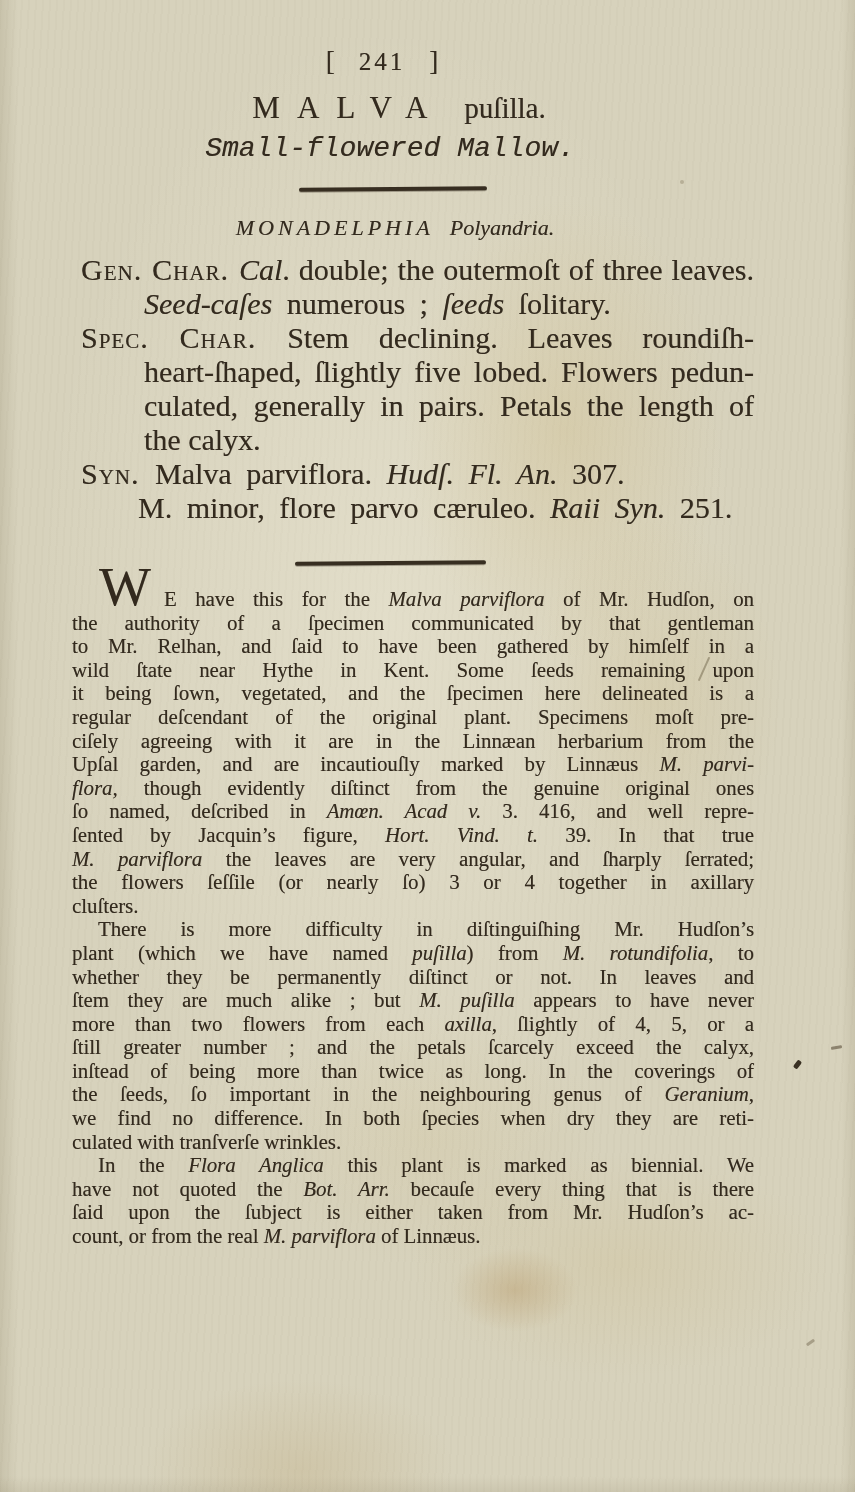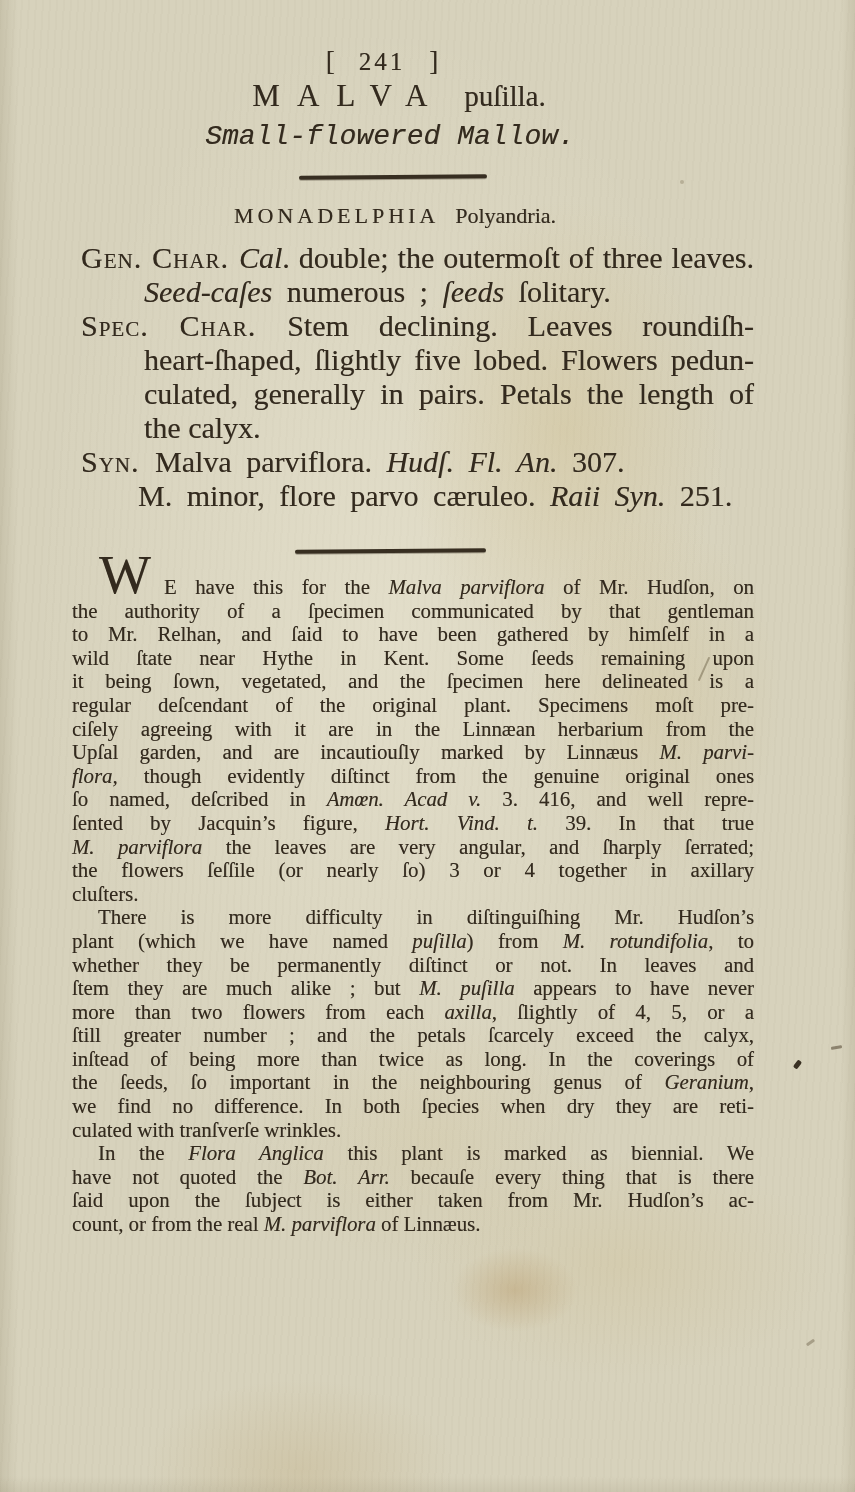--- a/index.html
+++ b/index.html
@@ -22,35 +22,35 @@
       repeating-linear-gradient(93deg, rgba(120,110,85,.03) 0 2px, rgba(0,0,0,0) 2px 7px);
   }
   .sheet{position:absolute;left:72px;top:0;width:682px;}
   .inked{text-shadow:0.3px 0.4px 0.6px rgba(52,42,30,.45);}
 
   .folio{margin-top:46px;text-align:center;transform:translateX(-31px);
          font-size:25px;line-height:30px;}
   .folio .brk{margin:0 24px;font-size:27px;}
   .folio .num{letter-spacing:3px;}
 
-  .title-line{text-align:center;transform:translateX(-14px);
+  .title-line{margin-top:12px;text-align:center;transform:translateX(-14px);
               font-size:31px;line-height:38px;}
   .genus{letter-spacing:0.55em;}
   .species{font-size:29px;margin-left:20px;}
 
   .subtitle{margin-top:4px;text-align:center;transform:translateX(-23px);
             font-style:italic;font-size:28px;line-height:36px;font-family:Liberation Mono, monospace;}
 
   .rule{height:4px;background:#372e21;border-radius:2px;
         box-shadow:0 1px 0 rgba(55,46,33,.35);}
   .rule1{width:188px;margin:20px 0 0 227px;transform:rotate(-0.4deg);}
   .rule2{width:191px;margin:36px 0 0 223px;transform:rotate(-0.5deg);}
 
   .taxline{margin-top:22px;text-align:center;transform:translateX(-18px);
-           font-size:22px;line-height:30px;}
+           font-size:22px;line-height:30px;font-style:italic;}
   .taxline .cls{letter-spacing:4px;margin-right:16px;}
 
   .front{margin-top:10px;font-size:30px;line-height:34px;}
   .bodytext{margin-top:22px;font-size:20.8px;line-height:23.6px;}
 
   .tline{text-align:justify;text-align-last:justify;}
   .tline.last{text-align-last:left;}
   .tline.fl{padding-left:9px;}
   .tline.cont{padding-left:72px;}
   .tline.syncont{padding-left:66px;}

